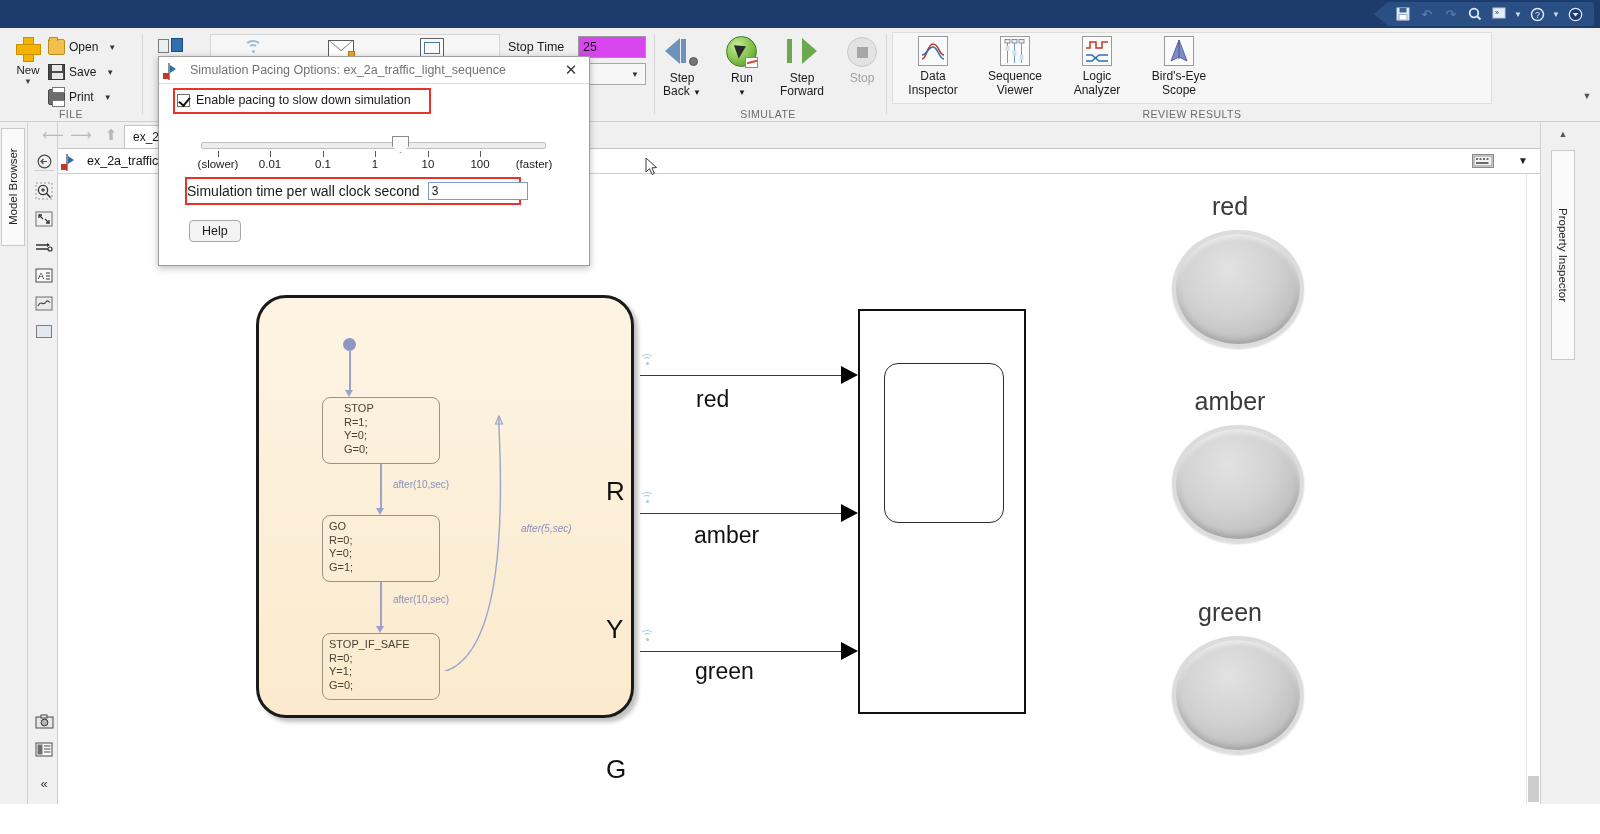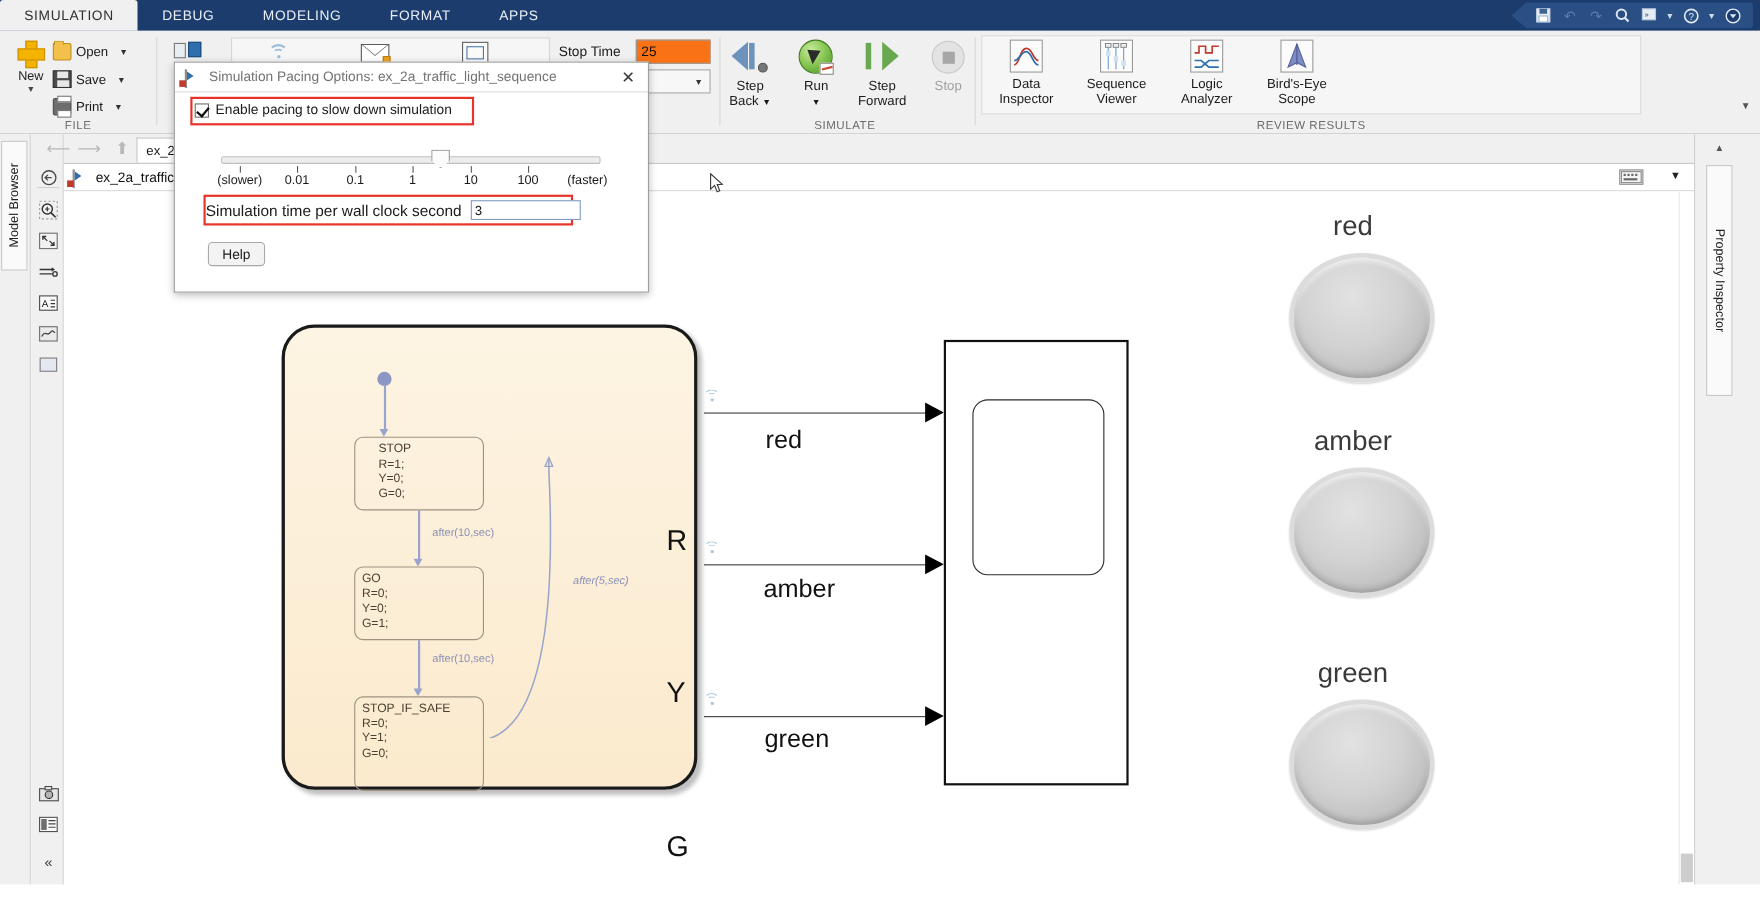--- a/index.html
+++ b/index.html
@@ -103,21 +103,21 @@
     border-left:13px solid transparent; border-right:13px solid transparent; border-top:11px solid #5b5b5b; opacity:.9;}
   .mail-ic::after{ content:''; position:absolute; left:1px; top:0px; width:0;height:0;
     border-left:11px solid transparent; border-right:11px solid transparent; border-top:9px solid #fff;}
   .mail-badge{position:absolute; right:-2px; bottom:-2px; width:7px;height:7px;background:#f0a41e;border:1px solid #b87a10;}
 
   .scope-ic { width:24px;height:20px;border:1.5px solid #5f5f5f;background:#fafafa;position:relative;}
   .scope-ic::before{content:'';position:absolute;left:3px;top:3px;right:3px;bottom:3px;border:1.5px solid #4a79ad;}
 
   .stoptime-lbl { position:absolute; font-size:12.5px; color:#1a1a1a; }
   .stoptime-input {
-    position:absolute; background:#f97316; border:1px solid #9a9a9a;
+    position:absolute; background:#d946ef; border:1px solid #9a9a9a;
     font-family:"Liberation Sans",sans-serif; font-size:12.5px; color:#111;
     padding:2px 4px; outline:none;
   }
   .combo-sm {
     position:absolute; background:#f7f7f7; border:1px solid #a8a8a8;
     display:flex; align-items:center; justify-content:flex-end; padding-right:6px;
     font-size:8px; color:#333;
   }
 
   
@@ -331,27 +331,20 @@
     font-size:12.5px; color:#1a1a1a;
   }
   .cursor-arrow { position:absolute; left:486px; top:100px; width:13px; height:18px; }
 </style>
 </head>
 <body>
 
 <div id="app">
 
   <div class="titlebar">
-    <div class="tabstrip">
-      <div class="rtab active">SIMULATION</div>
-      <div class="rtab">DEBUG</div>
-      <div class="rtab">MODELING</div>
-      <div class="rtab">FORMAT</div>
-      <div class="rtab">APPS</div>
-    </div>
     <div class="qat">
       <div class="qat-btn">
         <svg width="14" height="14" viewBox="0 0 14 14">
             <rect x="1" y="1" width="12" height="12" fill="#e8eef6" stroke="#c9d6e6"></rect>
             <rect x="3.5" y="1" width="7" height="4.5" fill="#40648f"></rect>
             <rect x="3" y="7.5" width="8" height="5.5" fill="#fff" stroke="#9cb2cc"></rect>
           </svg>
       </div>
       <div class="qat-btn dim">↶</div>
       <div class="qat-btn dim">↷</div>
@@ -647,21 +640,21 @@
 
       <div class="sfstate" style="left:63px; top:217px; width:118px; height:67px;"><span>GO</span>
 <span>R=0;
 Y=0;
 G=1;</span></div>
 
       <div class="sfline" style="left:121px; top:284px; width:1.5px; height:46px;"></div>
       <div class="arrowdown" style="left:117px; top:328px;"></div>
       <div class="trlabel" style="left:134px; top:296px;">after(10,sec)</div>
 
-      <div class="sfstate" style="left:63px; top:335px; width:118px; height:86px;"><span>STOP_IF_SAFE</span>
+      <div class="sfstate" style="left:63px; top:335px; width:118px; height:67px;"><span>STOP_IF_SAFE</span>
 <span>R=0;
 Y=1;
 G=0;</span></div>
 
       <svg style="position:absolute; left:172px; top:108px; width:82px; height:265px;">
         <path d="M12 266 C62 252 74 150 68 22 L 68 10" fill="none" stroke="#9aa3cc" stroke-width="1.4"></path>
         <path d="M68 10 L64.5 18 L71.5 18 Z" fill="none" stroke="#9aa3cc" stroke-width="1.2"></path>
         <path d="M10 266 L 60 266" fill="none" stroke="#9aa3cc" stroke-width="0"></path>
       </svg>
 

